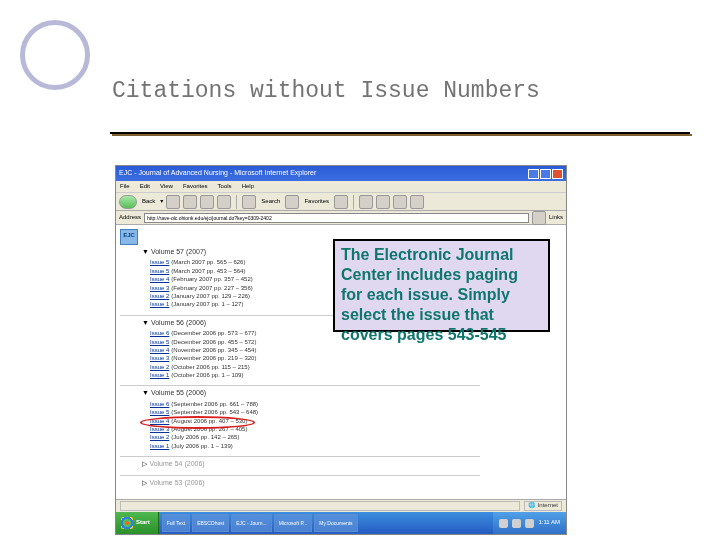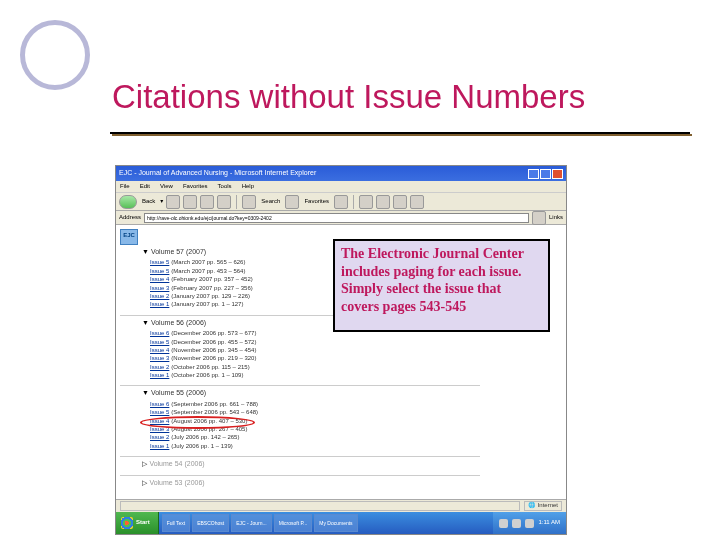--- a/index.html
+++ b/index.html
@@ -1,20 +1,20 @@
 <!DOCTYPE html>
 <html><head>
 <meta charset="utf-8">
 <style>
   * { box-sizing: border-box; margin: 0; padding: 0; }
   body { width: 720px; height: 540px; background: #fff; font-family: Arial, sans-serif; position: relative; overflow: hidden; }
   
   .decor-circle { position: absolute; top: 20px; left: 20px; width: 70px; height: 70px; border: 5px solid #b8b8d8; border-radius: 50%; background: transparent; }
   
-  .slide-title { position: absolute; top: 78px; left: 112px; font-size: 33px; font-weight: 400; color: #be185d; font-family: Liberation Sans, sans-serif; }
+  .slide-title { position: absolute; top: 78px; left: 112px; font-size: 23px; font-weight: 400; color: #737373; font-family: Liberation Mono, monospace; }
   
   .title-rule { position: absolute; top: 132px; left: 110px; width: 580px; height: 2px; background: #000; }
   .title-rule-shadow { position: absolute; top: 134px; left: 112px; width: 580px; height: 2px; background: #806030; }
   
   .browser-window { position: absolute; top: 165px; left: 115px; width: 452px; height: 370px; border: 1px solid #888; background: #ece9d8; font-size: 7px; line-height: 1.2; }
   
   .titlebar { height: 15px; background: linear-gradient(to bottom, #2a5cd8, #3b6ee0); display: flex; align-items: center; justify-content: space-between; padding: 0 3px; color: #fff; font-size: 7px; }
   .titlebar .win-buttons { display: flex; gap: 1px; }
   .titlebar .win-buttons span { width: 11px; height: 10px; background: #4a7ae8; border: 1px solid #fff; display: inline-block; }
   .titlebar .win-buttons .close { background: #e05030; }
@@ -38,21 +38,21 @@
   .volume-header { font-size: 7px; color: #333; margin-bottom: 2px; }
   .volume-header .tri { color: #000; margin-right: 2px; }
   .issue-list { margin-left: 8px; }
   .issue-row { font-size: 6px; color: #333; line-height: 1.4; }
   .issue-link { color: #003399; text-decoration: underline; margin-right: 2px; }
   .muted-vol .volume-header { color: #999; }
   .vol-rule { border: none; border-top: 1px solid #ccc; margin: 2px 0 2px 0; width: 360px; }
   
   .circled-ellipse { position: absolute; border: 2px solid #d82020; border-radius: 50%; width: 115px; height: 13px; pointer-events: none; }
   
-  .callout-box { position: absolute; top: 239px; left: 333px; width: 217px; height: 93px; border: 2px solid #000; background: #e0d8f0; padding: 4px 6px; font-family: Liberation Serif, serif; font-size: 14px; font-weight: bold; color: #be185d; line-height: 1.25; }
+  .callout-box { position: absolute; top: 239px; left: 333px; width: 217px; height: 93px; border: 2px solid #000; background: #e0d8f0; padding: 4px 6px; font-family: Liberation Sans, sans-serif; font-size: 16px; font-weight: bold; color: #0f766e; line-height: 1.25; }
   
   .statusbar { position: absolute; bottom: 22px; left: 0; right: 0; height: 13px; background: #ece9d8; border-top: 1px solid #aaa; display: flex; align-items: center; justify-content: flex-end; padding: 0 4px; font-size: 6px; color: #333; gap: 4px; }
   .status-cell { border: 1px solid #bbb; height: 10px; padding: 0 3px; display: flex; align-items: center; }
   
   .taskbar { position: absolute; bottom: 0; left: 0; right: 0; height: 22px; background: linear-gradient(to bottom, #3b8ee0, #265cc0); display: flex; align-items: center; padding: 0; font-size: 6px; color: #fff; }
   .start-btn { height: 22px; padding: 0 8px 0 5px; background: linear-gradient(to bottom, #50b850, #2a902a); display: flex; align-items: center; gap: 3px; font-weight: bold; border-right: 1px solid #1a6a1a; }
   .start-btn .start-icon { width: 12px; height: 12px; background: radial-gradient(circle, #ff6030 25%, #50c050 25% 50%, #3080e0 50% 75%, #f0d030 75%); border-radius: 2px; }
   .task-items { display: flex; gap: 2px; margin-left: 3px; }
   .task-item { height: 18px; padding: 0 4px; background: rgba(100,150,220,0.6); border: 1px solid #5a8ad0; display: flex; align-items: center; font-size: 5px; max-width: 52px; overflow: hidden; white-space: nowrap; }
   .tray { margin-left: auto; height: 22px; padding: 0 6px; background: linear-gradient(to bottom, #50a0e8, #3070c8); display: flex; align-items: center; gap: 4px; font-size: 6px; }

